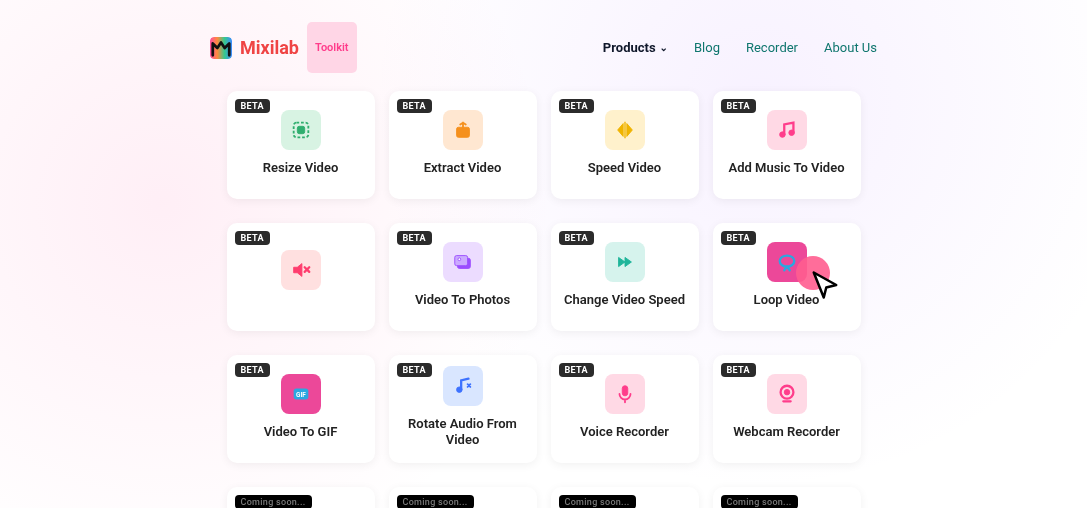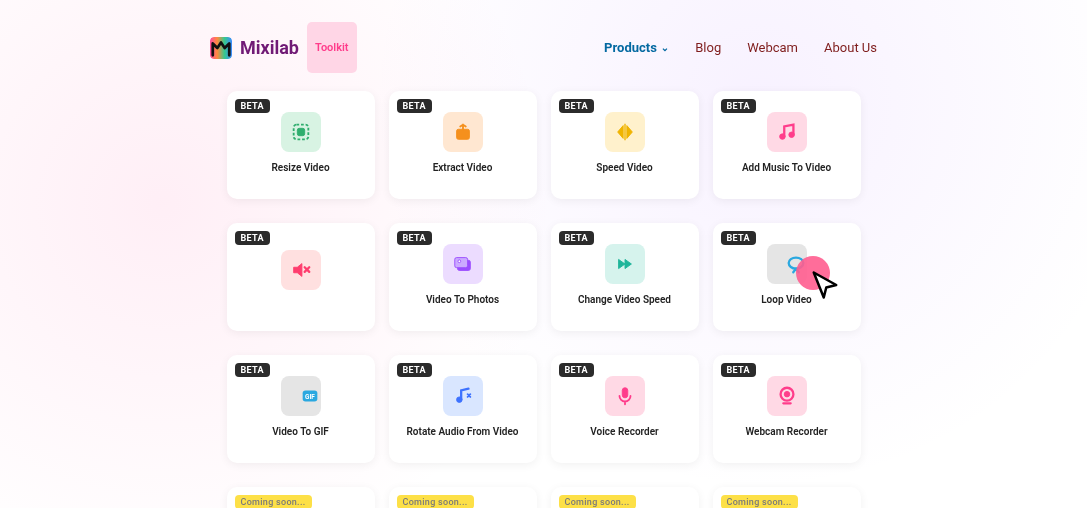--- a/index.html
+++ b/index.html
@@ -32,29 +32,29 @@
   .brand { display: flex; align-items: center; gap: 8px; }
   .logo {
     width: 22px; height: 22px;
     background: linear-gradient(90deg,#ff4fa3 0%,#ff8a3d 33%,#36c98e 66%,#3d8bff 100%);
     -webkit-mask: linear-gradient(#000,#000);
     mask: linear-gradient(#000,#000);
     border-radius: 4px;
     position: relative;
   }
   .logo svg { display:block; }
-  .brand-name { font-weight: 700; font-size: 18px; color:#701a75; }
+  .brand-name { font-weight: 700; font-size: 18px; color:#ef4444; }
   .toolkit-badge {
     background:#ffd6e6; color:#ff3d8b;
     font-size:11px; font-weight:600;
     padding:19px 8px; border-radius:5px;
   }
   .nav { display:flex; align-items:center; gap:26px; }
-  .nav-link { font-size:13px; color:#7f1d1d; cursor:pointer; }
-  .nav-link.active { color:#0369a1; font-weight:700; display:flex; align-items:center; gap:4px;text-align:right;}
+  .nav-link { font-size:13px; color:#0f766e; cursor:pointer; }
+  .nav-link.active { color:#0f172a; font-weight:700; display:flex; align-items:center; gap:4px;text-align:right;}
   .chevron { font-size:10px; }
   
   .grid-wrap {
     padding: 0 230px 0 230px;
     position: relative;
     z-index: 2;
   }
   .grid {
     display:grid;
     grid-template-columns: repeat(4, 148px);
@@ -74,40 +74,40 @@
     padding:10px 8px 14px;
     cursor:pointer;
   }
   .badge {
     position:absolute; top:8px; left:8px;
     background:#2b2b2b; color:#fff;
     font-size:9px; font-weight:700;
     padding:2px 6px; border-radius:4px;
     letter-spacing:0.3px;
   }
-  .badge.soon { background:#fde047; color:#7a7a7a; font-weight:500; }
+  .badge.soon { background:#000000; color:#7a7a7a; font-weight:500; }
   .card.short { height:48px; justify-content:flex-start; align-items:center; padding-top:0; overflow:hidden;}
   .card.short .icon-box { margin-top:22px; }
   .icon-box {
     width:40px; height:40px; border-radius:8px;
     display:flex; align-items:center; justify-content:center;
     margin-bottom:10px;
   }
   .card-title {
-    font-size:10px; color:#222; font-weight:600; text-align:center;
+    font-size:13px; color:#222; font-weight:600; text-align:center;
     line-height:1.2;
   }
   
   .ib-green  { background:#d8f3e3; }
   .ib-orange { background:#ffe7d1; }
   .ib-yellow { background:#fff1cc; }
   .ib-pink   { background:#ffd9e5; }
   .ib-purple { background:#ecdcff; }
   .ib-teal   { background:#d6f3ed; }
-  .ib-cyan   { background:#e5e5e5;justify-content:flex-end; }
+  .ib-cyan   { background:#ec4899; }
   .ib-blue   { background:#d9e6ff; }
   .ib-red    { background:#ffe0e0; }
   
   .ic-green  { fill:#2fae6e; stroke:#2fae6e; }
   .ic-orange { fill:#f5901d; stroke:#f5901d; }
   .ic-yellow { fill:#f0b400; stroke:#f0b400; }
   .ic-pink   { fill:#ff3d8b; stroke:#ff3d8b; }
   .ic-purple { fill:#9b4dff; stroke:#9b4dff; }
   .ic-teal   { fill:#1fb59a; stroke:#1fb59a; }
   .ic-cyan   { fill:#2aa8e0; stroke:#2aa8e0; }
@@ -145,21 +145,21 @@
     </span>
     <span class="brand-name">Mixilab</span>
     <span class="toolkit-badge">Toolkit</span>
   </div>
   <div class="nav">
     <span class="nav-link active">
       <span>Products</span>
       <span class="chevron">⌄</span>
     </span>
     <span class="nav-link">Blog</span>
-    <span class="nav-link">Webcam</span>
+    <span class="nav-link">Recorder</span>
     <span class="nav-link">About Us</span>
   </div>
 </div>
 
 <div class="grid-wrap">
   <div class="grid">
 
     <div class="card">
       <span class="badge">BETA</span>
       <div class="icon-box ib-green">

